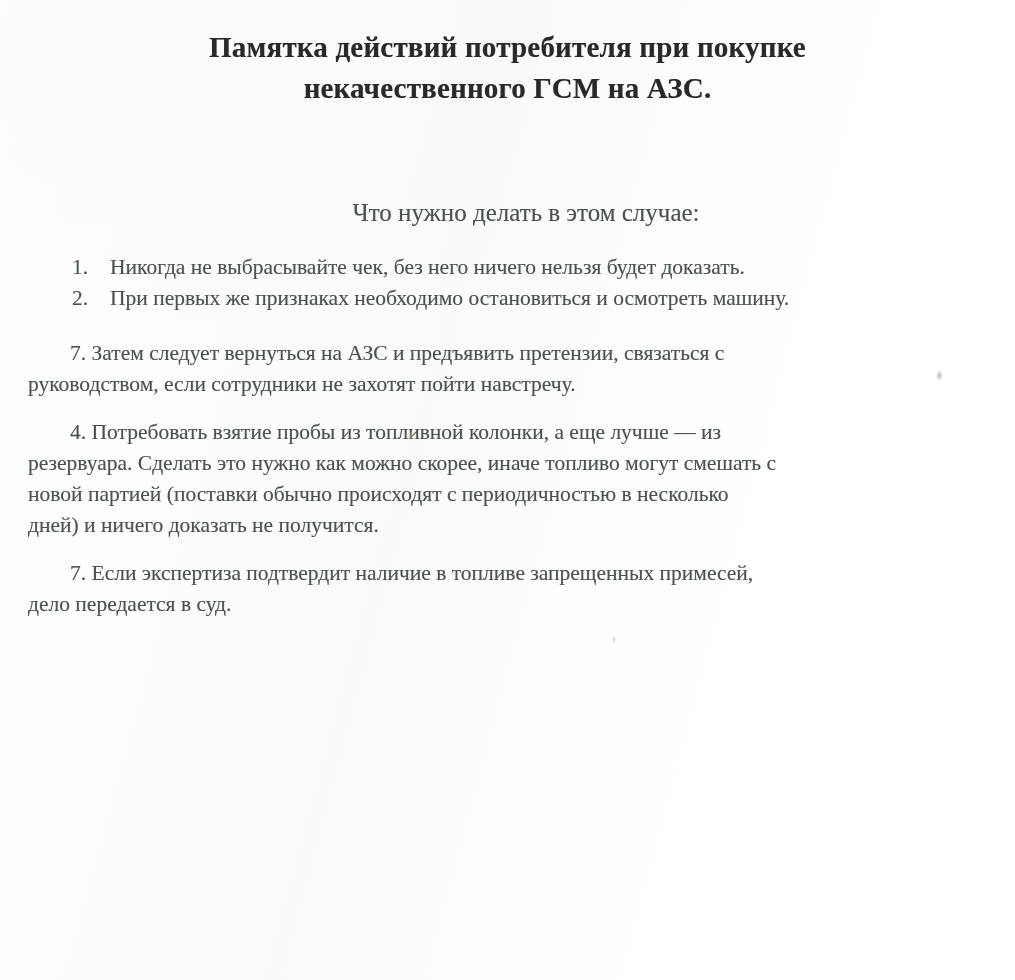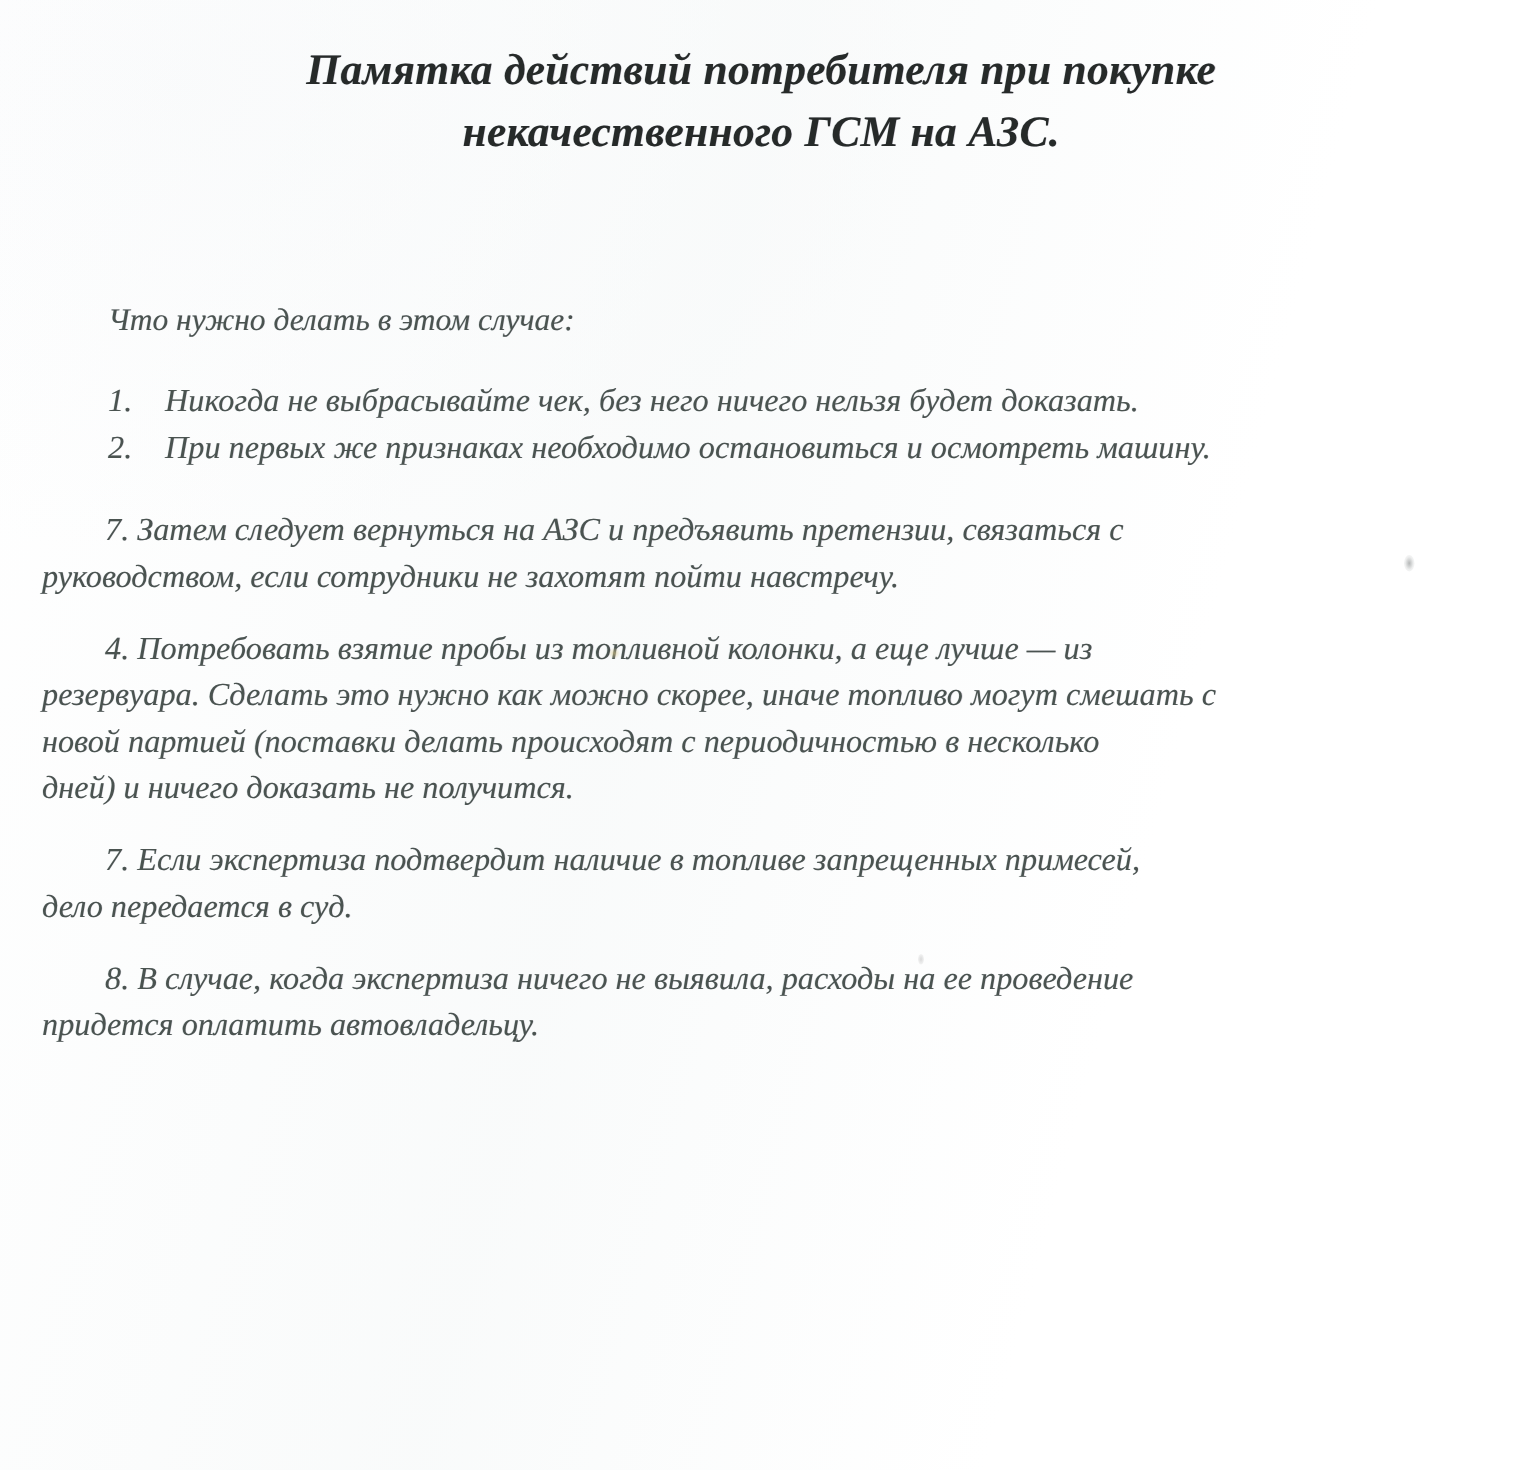--- a/index.html
+++ b/index.html
@@ -23,21 +23,20 @@
     background:
       linear-gradient(105deg, rgba(248,250,250,0) 0%, rgba(244,247,247,0.55) 42%, rgba(255,255,255,0) 72%),
       radial-gradient(ellipse 70% 45% at 12% 6%, rgba(250,251,252,0.9) 0%, rgba(255,255,255,0) 70%),
       #ffffff;
   }
 
   .sheet {
     position: absolute;
     inset: 0;
     padding: 0;
-    font-style: italic;
   }
 
   
   .doc-title {
     position: absolute;
     top: 8px;
     left: 0;
     right: 0;
     text-align: center;
     font-weight: bold;
@@ -60,23 +59,24 @@
     left: 28px;
     width: 952px;
     color: #4a5350;
     font-size: 21.5px;
     line-height: 31px;
     text-shadow: 0.35px 0 0 rgba(105,80,125,0.22), -0.35px 0 0 rgba(60,100,90,0.18);
   }
 
   .lead {
     margin: 0 0 24px 44px;
-    font-size: 21px;
+    font-size: 25px;
     line-height: 30px;
     white-space: nowrap;
+    text-align: center;
   }
 
   
   .num-list {
     margin: 0 0 24px 0;
     padding: 0;
     list-style: none;
   }
   .num-list li {
     position: relative;
@@ -157,35 +157,31 @@
     </ol>
 
     <p class="para">
       <span class="ln first">7. Затем следует вернуться на АЗС и предъявить претензии, связаться с</span>
       <span class="ln">руководством, если сотрудники не захотят пойти навстречу.</span>
     </p>
 
     <p class="para">
       <span class="ln first">4. Потребовать взятие пробы из топливной колонки, а еще лучше — из</span>
       <span class="ln">резервуара. Сделать это нужно как можно скорее, иначе топливо могут смешать с</span>
-      <span class="ln">новой партией (поставки делать происходят с периодичностью в несколько</span>
+      <span class="ln">новой партией (поставки обычно происходят с периодичностью в несколько</span>
       <span class="ln">дней) и ничего доказать не получится.</span>
     </p>
 
 
 
     <p class="para">
       <span class="ln first">7. Если экспертиза подтвердит наличие в топливе запрещенных примесей,</span>
       <span class="ln">дело передается в суд.</span>
     </p>
 
-    <p class="para">
-      <span class="ln first">8. В случае, когда экспертиза ничего не выявила, расходы на ее проведение</span>
-      <span class="ln">придется оплатить автовладельцу.</span>
-    </p>
 
   </div>
 
   <span class="speck speck-a"></span>
   <span class="speck speck-b"></span>
   <span class="speck speck-c"></span>
 
 </div>
 
 </body></html>

